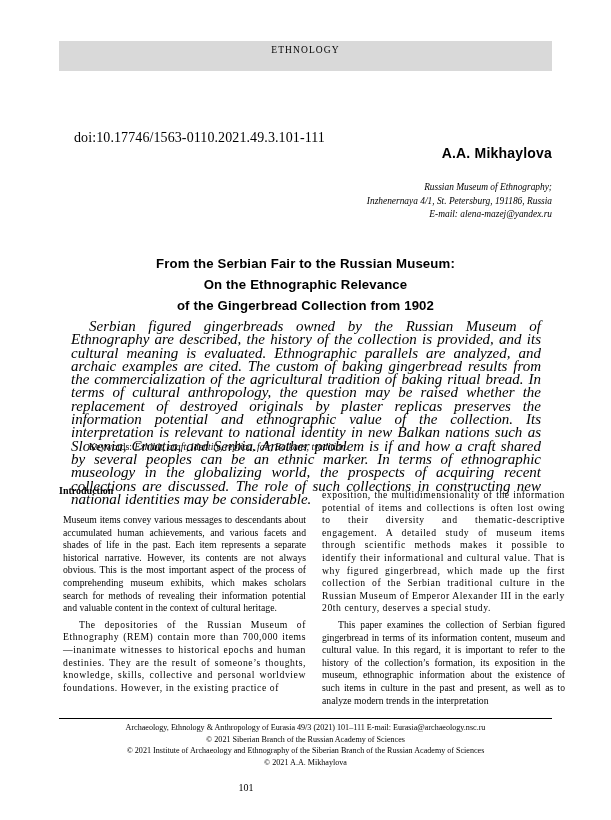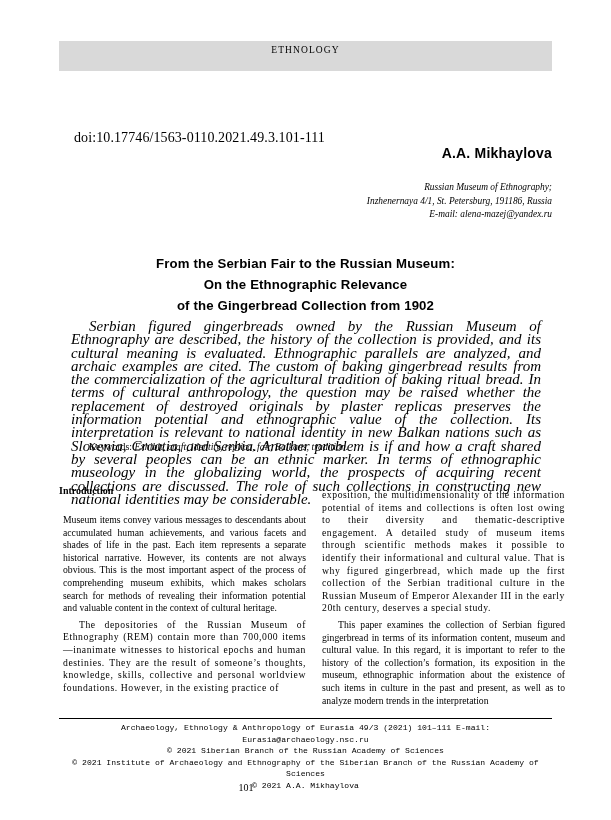--- a/index.html
+++ b/index.html
@@ -135,21 +135,21 @@
     width: 493px;
     height: 1px;
     background: #000;
   }
   .footer {
     position: absolute;
     left: 59px;
     top: 722px;
     width: 493px;
     text-align: center;
-    font-family: Liberation Mono, monospace;
+    font-family: Liberation Serif, serif;
     font-size: 8.1px;
     line-height: 11.6px;
     color: #000;
   }
   .page-number {
     position: absolute;
     left: 0;
     top: 782px;
     width: 492px;
     text-align: center;

